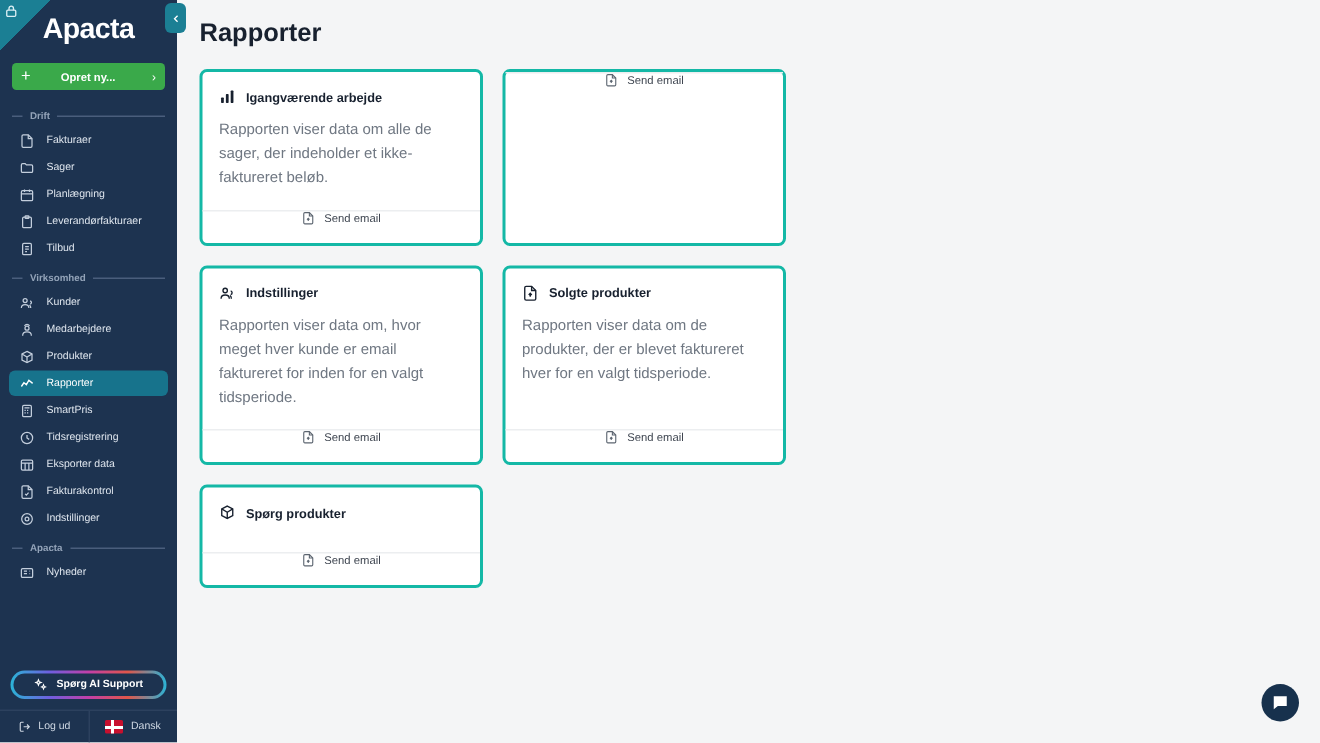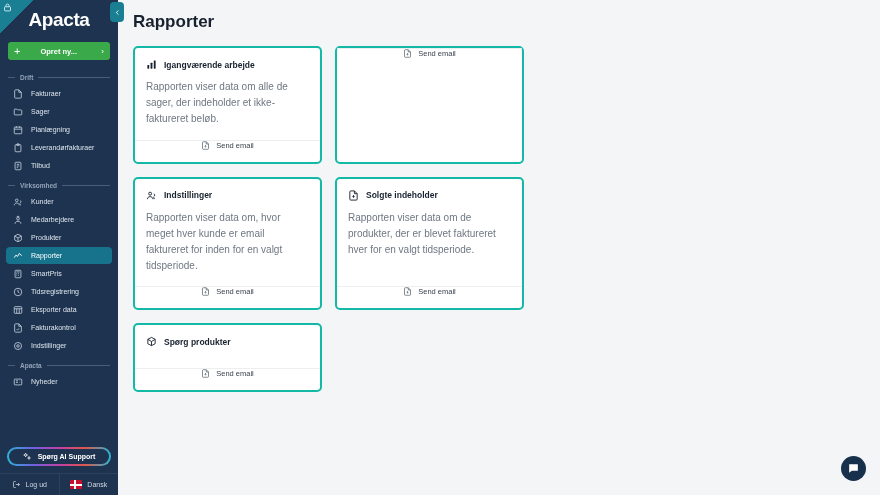--- a/index.html
+++ b/index.html
@@ -504,21 +504,21 @@
       <div class="card">
         <div class="card-body">
           <div class="card-head">
             <span>
               <svg width="11" height="11" viewBox="0 0 24 24" fill="none" stroke="#18212f" stroke-width="2">
                 <path d="M14 2H6a2 2 0 0 0-2 2v16a2 2 0 0 0 2 2h12a2 2 0 0 0 2-2V8z"></path>
                   <path d="M14 2v6h6"></path>
                   <path d="M12 12v5M9.8 14.6L12 12l2.2 2.6"></path>
               </svg>
             </span>
-            <span class="chtxt">Solgte indeholder</span>
+            <span class="chtxt">Solgte produkter</span>
           </div>
           <div class="card-desc">Rapporten viser data om de produkter, der er blevet faktureret hver for en valgt tidsperiode.</div>
         </div>
         <div class="card-foot">
           <span>
             <svg width="9" height="9" viewBox="0 0 24 24" fill="none" stroke="#5c6570" stroke-width="2">
                 <path d="M14 2H6a2 2 0 0 0-2 2v16a2 2 0 0 0 2 2h12a2 2 0 0 0 2-2V8z"></path>
                 <path d="M14 2v6h6"></path>
                 <path d="M12 12v5M9.8 14.6L12 12l2.2 2.6"></path>
               </svg>

